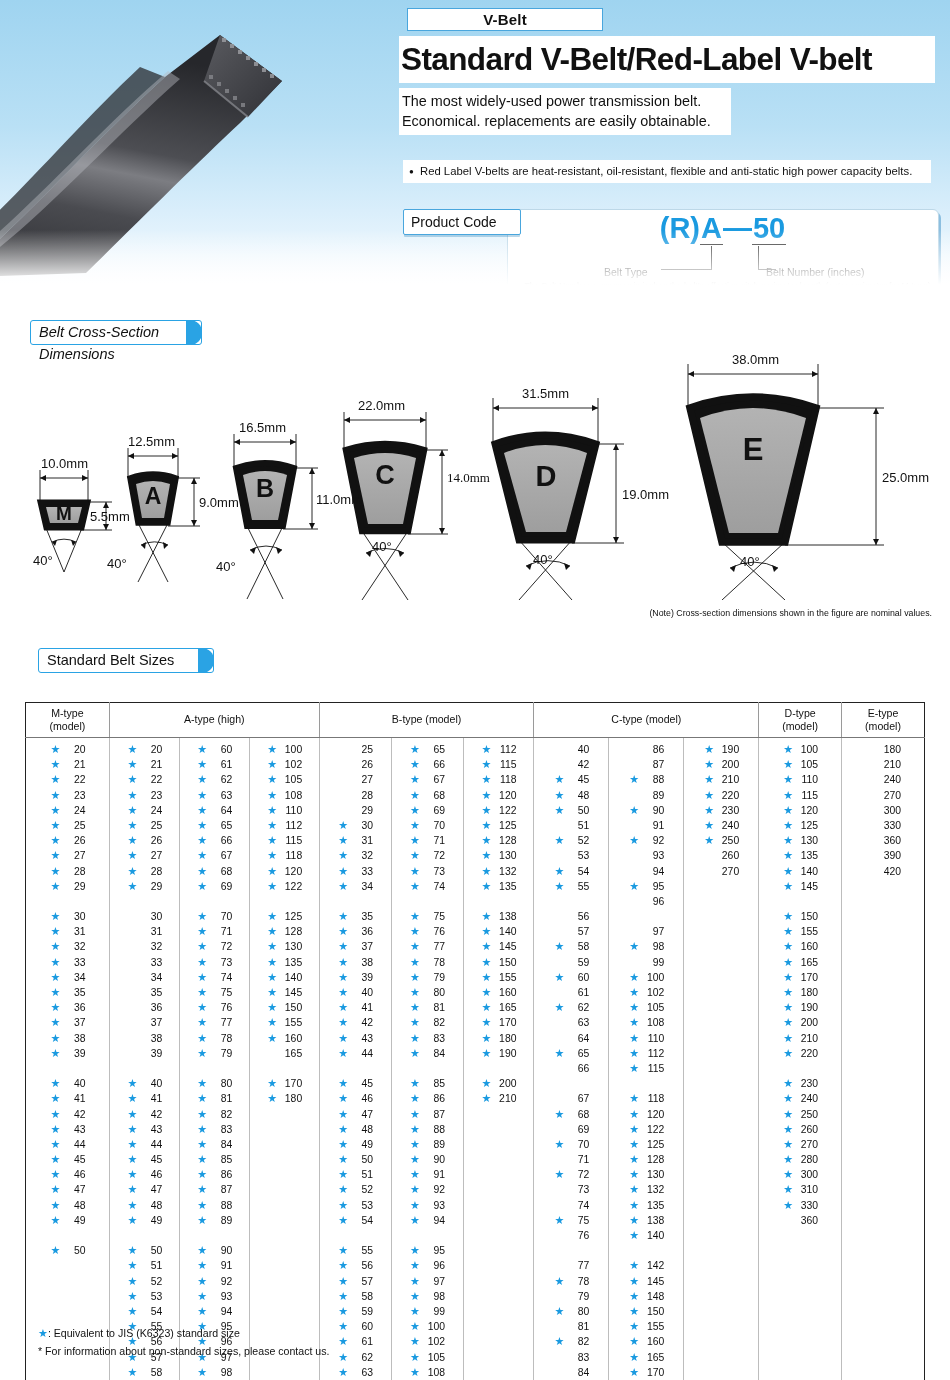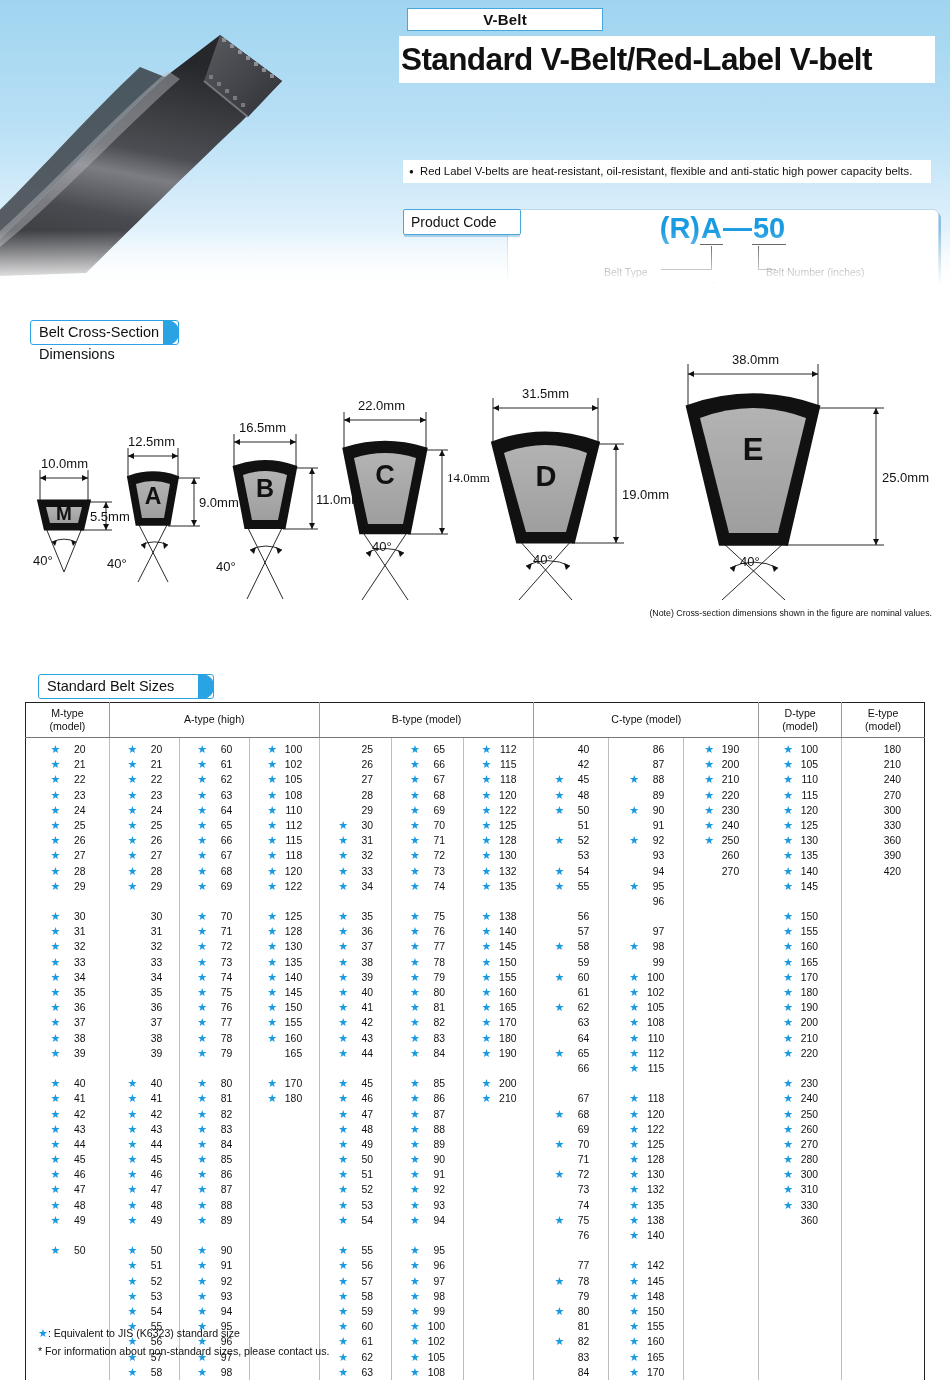--- a/index.html
+++ b/index.html
@@ -209,20 +209,24 @@
     </svg>
   </div>
 
   <div id="hero-right">
     <div id="tag-wrap">
       <div class="tag-box">V-Belt</div>
     </div>
 
     <div id="main-title">Standard V-Belt/Red-Label V-belt</div>
 
+    <div id="sub-desc">
+      <div>The most widely-used power transmission belt.</div>
+      <div>Economical. replacements are easily obtainable.</div>
+    </div>
 
     <div id="bullets">
       <div class="b-line">Red Label V-belts are heat-resistant, oil-resistant, flexible and anti-static high power capacity belts.</div>
     </div>
 
     <div id="pc-wrap">
       <div id="pc-label">Product Code</div>
       <div id="pc-panel">
         <div id="pc-code">
           <span>(R)</span><span class="ul">A</span><span>—</span><span class="ul">50</span>
@@ -235,21 +239,21 @@
         <div id="pc-belt-type">Belt Type</div>
         <div id="pc-belt-num">Belt Number (inches)</div>
         <div id="pc-note">● The Belt Number expresses in inches the belt's effective pitch perimeter length (outer perimeter for M-type).</div>
       </div>
     </div>
   </div>
 
   <div class="fade-bottom"></div>
 </div>
 
-<div class="sec-head" style="left:30px; top:320px; width:149px;">
+<div class="sec-head" style="left:30px; top:320px; width:172px;font-style:italic;">
   <span>Belt Cross-Section Dimensions</span>
   <span class="knob"></span>
 </div>
 
 <div id="xsec">
   <svg width="950" height="250" viewBox="0 0 950 250">
     <defs>
       <linearGradient id="coreFill" x1="0" y1="0" x2="0" y2="1">
         <stop offset="0%" stop-color="#b3b3b3"></stop>
         <stop offset="100%" stop-color="#9e9e9e"></stop>
@@ -410,21 +414,21 @@
   <div class="dimtext" style="left:33px; top:203px;">40°</div>
   <div class="dimtext" style="left:107px; top:206px;">40°</div>
   <div class="dimtext" style="left:216px; top:209px;">40°</div>
   <div class="dimtext" style="left:372px; top:189px;">40°</div>
   <div class="dimtext" style="left:533px; top:202px;">40°</div>
   <div class="dimtext" style="left:740px; top:204px;">40°</div>
 
   <div class="note">(Note) Cross-section dimensions shown in the figure are nominal values.</div>
 </div>
 
-<div class="sec-head" style="left:38px; top:674px; width:176px;">
+<div class="sec-head" style="left:38px; top:648px; width:176px;">
   <span>Standard Belt Sizes</span>
   <span class="knob"></span>
 </div>
 
 <div id="tbl-wrap">
   <table class="sizes">
     <colgroup>
       <col style="width:84px">
         <col style="width:70px">
         <col style="width:70px">

